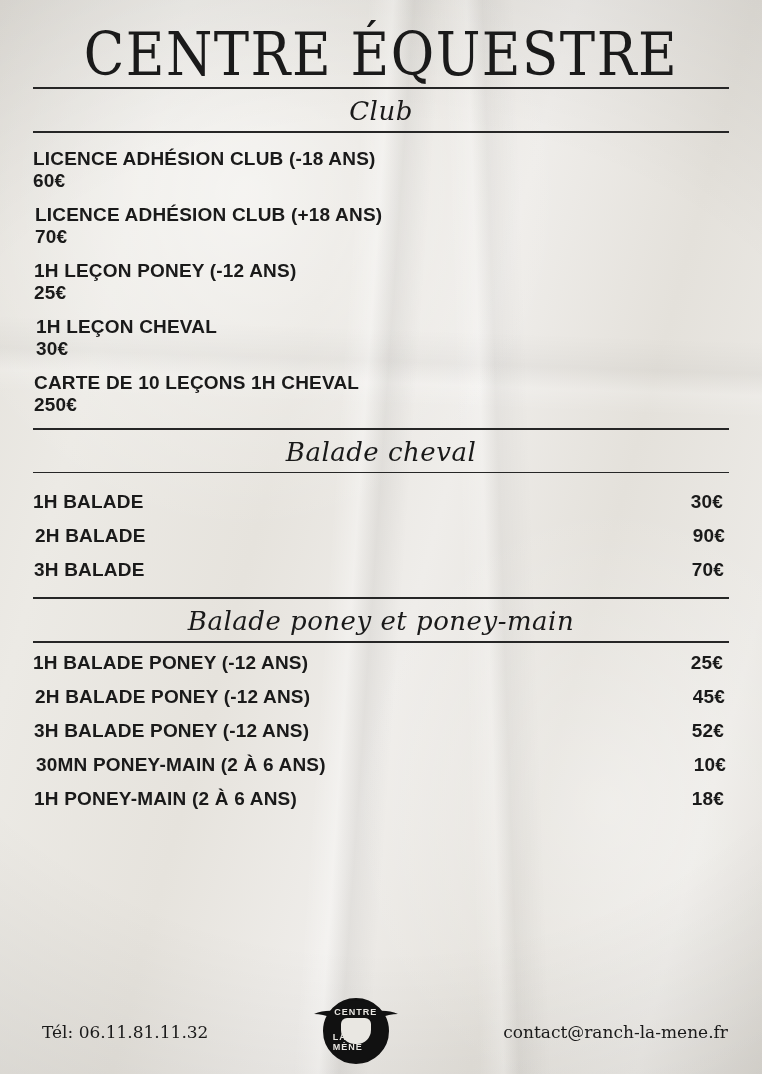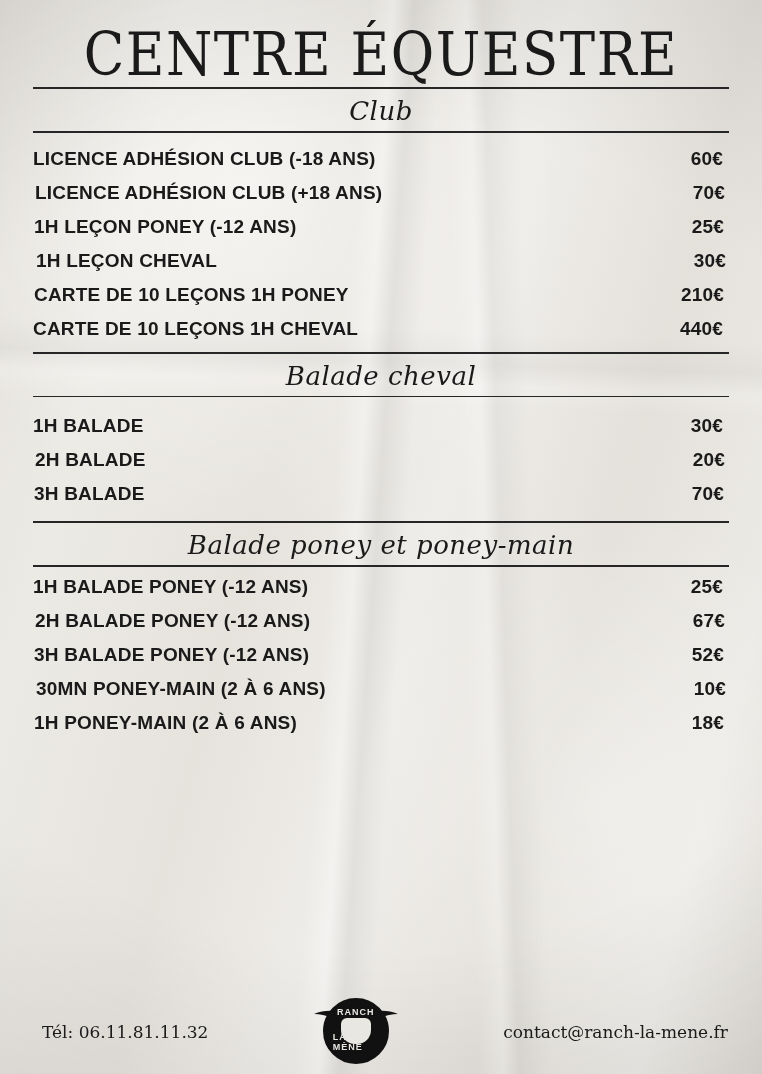--- a/index.html
+++ b/index.html
@@ -98,21 +98,21 @@
   }
 
   
   .items .row:nth-child(1) { transform: translateX(0px); }
   .items .row:nth-child(2) { transform: translateX(2px); }
   .items .row:nth-child(3) { transform: translateX(1px); }
   .items .row:nth-child(4) { transform: translateX(3px); }
   .items .row:nth-child(5) { transform: translateX(1px); }
   .items .row:nth-child(6) { transform: translateX(0px); }
 
-  .sec-club .row { font-size: 19px; }
+  .sec-club .row { font-size: 19px; flex-direction: column; }
   .sec-balade-cheval .items { padding-top: 12px; padding-bottom: 10px; }
   .sec-balade-poney .items { padding-top: 3px; padding-bottom: 2px; }
 
   .footer {
     position: absolute;
     left: 0;
     right: 0;
     bottom: 6px;
     z-index: 3;
     display: flex;
@@ -210,64 +210,60 @@
         </div>
         <div class="row">
           <span class="label">1H LEÇON PONEY (-12 ANS)</span>
           <span class="price">25€</span>
         </div>
         <div class="row">
           <span class="label">1H LEÇON CHEVAL</span>
           <span class="price">30€</span>
         </div>
         <div class="row">
-          <span class="label">CARTE DE 10 LEÇONS  1H PONEY</span>
-          <span class="price">210€</span>
-        </div>
-        <div class="row">
           <span class="label">CARTE DE 10 LEÇONS  1H CHEVAL</span>
-          <span class="price">440€</span>
+          <span class="price">250€</span>
         </div>
       </div>
     </div>
 
     <div class="rule"></div>
 
     <div class="section sec-balade-cheval">
       <div class="section-heading">Balade cheval</div>
       <div class="rule thin"></div>
       <div class="items">
         <div class="row">
           <span class="label">1H BALADE</span>
           <span class="price">30€</span>
         </div>
         <div class="row">
           <span class="label">2H BALADE</span>
-          <span class="price">20€</span>
+          <span class="price">90€</span>
         </div>
         <div class="row">
           <span class="label">3H BALADE</span>
           <span class="price">70€</span>
         </div>
       </div>
     </div>
 
     <div class="rule"></div>
 
     <div class="section sec-balade-poney">
       <div class="section-heading">Balade poney et poney-main</div>
       <div class="rule thin"></div>
       <div class="items">
         <div class="row">
           <span class="label">1H BALADE PONEY (-12 ANS)</span>
           <span class="price">25€</span>
         </div>
         <div class="row">
           <span class="label">2H BALADE PONEY (-12 ANS)</span>
-          <span class="price">67€</span>
+          <span class="price">45€</span>
         </div>
         <div class="row">
           <span class="label">3H BALADE PONEY (-12 ANS)</span>
           <span class="price">52€</span>
         </div>
         <div class="row">
           <span class="label">30MN PONEY-MAIN (2 À 6 ANS)</span>
           <span class="price">10€</span>
         </div>
         <div class="row">
@@ -282,19 +278,19 @@
   <div class="footer">
     <div class="phone">Tél: 06.11.81.11.32</div>
 
     <div class="logo">
       <svg class="horns" viewBox="0 0 92 26">
         <path d="M46 14 C36 2, 18 0, 4 6 C14 6, 26 10, 34 18 C38 13, 42 12, 46 14 Z" fill="#111"></path>
         <path d="M46 14 C56 2, 74 0, 88 6 C78 6, 66 10, 58 18 C54 13, 50 12, 46 14 Z" fill="#111"></path>
       </svg>
       <div class="badge"></div>
       <div class="inner-disc"></div>
-      <div class="ranch-text">RANCH</div>
+      <div class="ranch-text">CENTRE</div>
       <div class="mene-text">LA MÈNE</div>
     </div>
 
     <div class="email">contact@ranch-la-mene.fr</div>
   </div>
 </div>
 
 </body></html>

